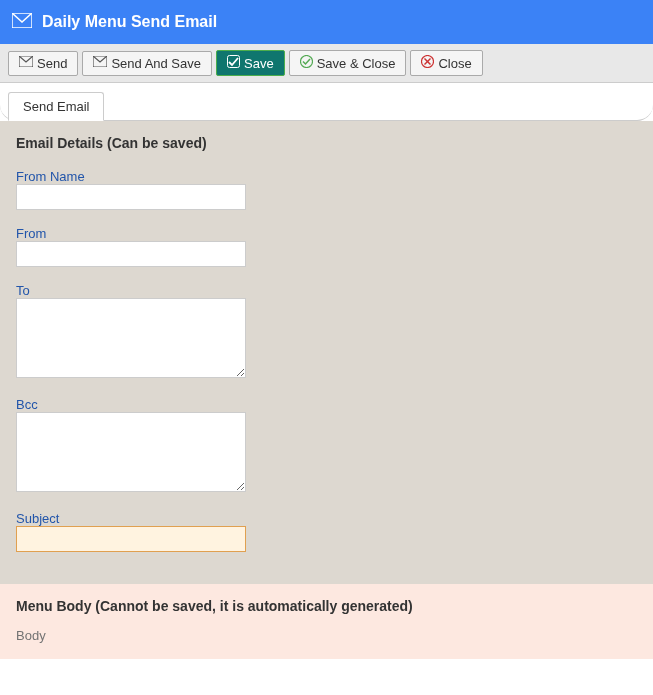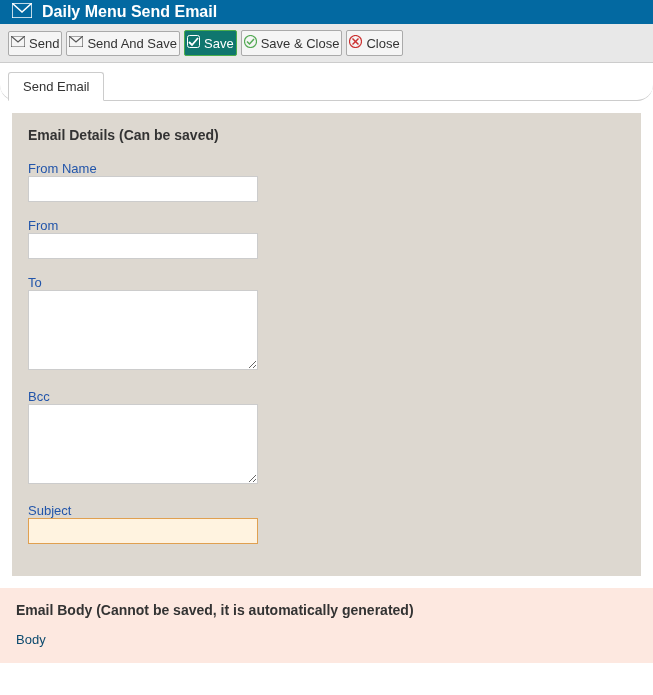--- a/index.html
+++ b/index.html
@@ -1,47 +1,47 @@
 <!DOCTYPE html>
 <html><head>
   <meta charset="utf-8">
   <style>
     * { box-sizing: border-box; margin: 0; padding: 0; }
     body { font-family: Arial, sans-serif; font-size: 13px; background: #fff; width: 653px; }
 
     
     .title-bar {
-      background-color: #0369a1;
+      background-color: #3b82f6;
       color: white;
       padding: 8px 12px;
       display: flex;
       align-items: center;
       gap: 10px;
-      height: 24px;
+      height: 44px;
     }
     .title-bar-text {
       font-size: 16px;
       font-weight: bold;
       color: white;
     }
 
     
     .toolbar {
       background: #e8e8e8;
       padding: 6px 8px;
       display: flex;
       align-items: center;
       gap: 4px;
       border-bottom: 1px solid #ccc;
     }
     .toolbar-btn {
       display: flex;
       align-items: center;
       gap: 4px;
-      padding: 4px 2px;
+      padding: 4px 10px;
       border: 1px solid #aaa;
       background: #f5f5f5;
       cursor: pointer;
       font-size: 13px;
       border-radius: 2px;
       color: #333;
     }
     .toolbar-btn.green {
       background: #0f766e;
       border-color: #4cae4c;
@@ -80,21 +80,21 @@
 
     
     .content {
       padding: 0;
     }
 
     
     .email-details-section {
       background: #ddd8d0;
       padding: 14px 16px 20px 16px;
-      margin: 12px;
+      margin: 0;
     }
     .section-title {
       font-size: 14px;
       font-weight: bold;
       color: #333;
       margin-bottom: 14px;
     }
     .form-row {
       display: flex;
       align-items: flex-start;
@@ -256,17 +256,17 @@
       <div class="form-label">
         <span>Subject</span>
       </div>
       <div class="form-field">
         <input type="text" class="subject-input" style="width: 230px; background: rgb(255, 243, 224); border: 1px solid rgb(224, 160, 80);">
       </div>
     </div>
   </div>
 
   <div class="email-body-section">
-    <div class="section-title">Email Body (Cannot be saved, it is automatically generated)</div>
-    <div style="color:#0c4a6e; font-size:13px;">Body</div>
+    <div class="section-title">Menu Body (Cannot be saved, it is automatically generated)</div>
+    <div style="color:#737373; font-size:13px;">Body</div>
   </div>
 
 </div>
 
 </body></html>

